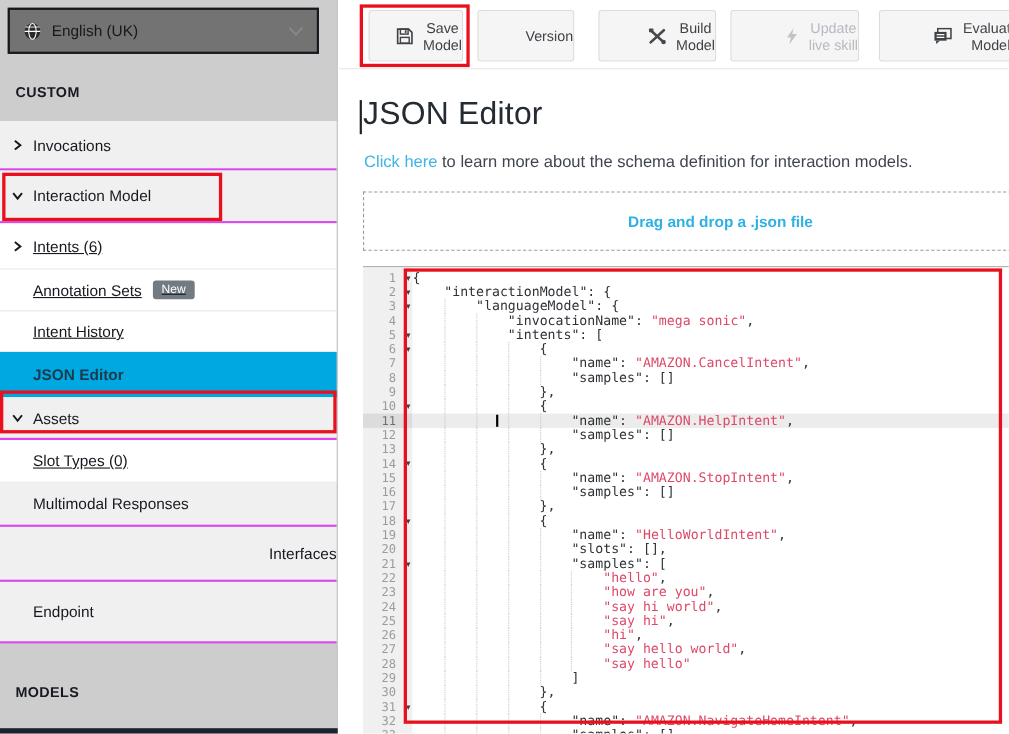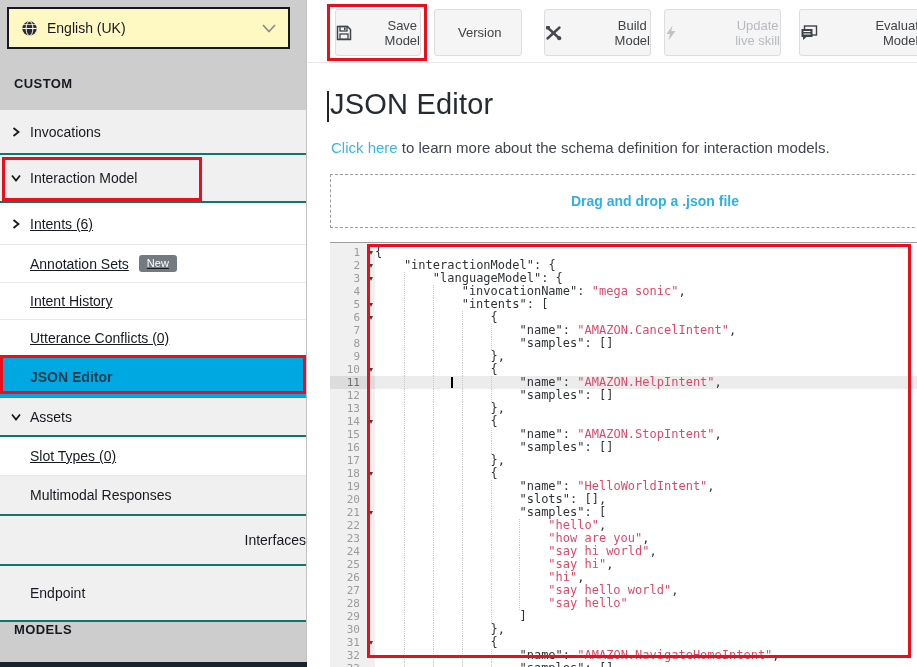--- a/index.html
+++ b/index.html
@@ -5,42 +5,42 @@
   html,body{margin:0;padding:0;}
   body{
     width:917px;height:667px;overflow:hidden;position:relative;
     font-family:"Liberation Sans", sans-serif;
     background:#ffffff;color:#16191f;
   }
   #app{position:absolute;inset:0;}
 
   
   #sidebar{position:absolute;left:0;top:0;width:307px;height:667px;background:#cdcdcd;border-right:1px solid #c2c2c2;box-sizing:border-box;}
-  .lang-box{position:absolute;left:7px;top:7px;width:283px;height:42px;background:#fef9c3;border:2px solid #16191f;box-sizing:border-box;display:flex;align-items:center;padding:0 12px;cursor:pointer;}
+  .lang-box{position:absolute;left:7px;top:7px;width:283px;height:42px;background:#737373;border:2px solid #16191f;box-sizing:border-box;display:flex;align-items:center;padding:0 12px;cursor:pointer;}
   .lang-box .globe{width:17px;height:17px;flex:0 0 auto;}
   .lang-box .lang-label{font-size:14px;margin-left:9px;color:#16191f;flex:1;}
   .lang-box .dd-chevron{width:14px;height:9px;flex:0 0 auto;}
   .side-header{position:absolute;left:0;width:100%;padding-left:14px;box-sizing:border-box;font-size:13px;font-weight:bold;letter-spacing:.4px;color:#16191f;}
   #hdr-custom{top:76px;}
   #hdr-models{top:622px;height:40px;background:#cdcdcd;}
   #side-nav{position:absolute;left:0;top:110px;width:100%;}
   .side-row{position:relative;display:flex;align-items:center;box-sizing:border-box;cursor:pointer;}
-  .side-row.gray{background:#f0f0f0;border-bottom:2px solid #0f766e;}
+  .side-row.gray{background:#f0f0f0;border-bottom:2px solid #d946ef;}
   .side-row.white{background:#ffffff;border-bottom:1px solid #e9e9e9;text-decoration:underline;}
   .side-row.selected{background:#00a8e1;border-bottom:1px solid #00a8e1;}
   .side-row .chev{position:absolute;left:11px;top:50%;margin-top:-5px;width:10px;height:10px;}
   .side-row .row-label{margin-left:30px;font-size:14px;color:#16191f;}
   .side-row.selected .row-label{color:#1b3a4d;font-weight:bold;}
   .badge{margin-left:10px;background:#727a82;color:#fff;font-size:11px;padding:3px 8px;border-radius:3px;line-height:11px;}
   #side-bottom-bar{position:absolute;left:0;top:662px;width:307px;height:5px;background:#1b232e;}
 
   
   #main{position:absolute;left:308px;top:0;width:609px;height:667px;background:#fff;}
   #toolbar{position:absolute;left:0;top:0;width:100%;height:62px;}
-  .tb-btn{position:absolute;top:9px;height:47px;background:#f5f5f6;border:1px solid #dddddd;border-radius:3px;box-sizing:border-box;display:flex;align-items:center;justify-content:space-between;gap:9px;cursor:pointer;}
+  .tb-btn{position:absolute;top:9px;height:47px;background:#f5f5f6;border:1px solid #dddddd;border-radius:3px;box-sizing:border-box;display:flex;align-items:center;justify-content:flex-end;gap:9px;cursor:pointer;}
   .tb-btn .tb-label{font-size:13px;line-height:15px;color:#3f4347;text-align:center;}
   .tb-btn.disabled{cursor:default;}
   .tb-btn.disabled .tb-label{color:#b6babf;}
   .tb-btn svg{flex:0 0 auto;}
   #toolbar-divider{position:absolute;left:0;top:62px;width:100%;height:1px;background:#e8e8e8;}
 
   #page-title{position:absolute;left:22px;top:88px;margin:0;font-size:29px;font-weight:300;color:#252b33;letter-spacing:.2px;}
   .title-caret{position:absolute;left:-3px;top:3px;width:2px;height:31px;background:#222;}
   #subtitle{position:absolute;left:23px;top:139px;margin:0;font-size:15px;color:#3f4450;}
   #subtitle a{color:#3cb4e5;text-decoration:none;cursor:pointer;}
@@ -107,23 +107,20 @@
             <polyline points="2.5,1 7.5,5 2.5,9" fill="none" stroke="#16191f" stroke-width="1.8"></polyline>
           </svg>
           <span class="row-label">Intents (6)</span>
         </div>
         <div class="side-row white" style="height: 38px; align-items: center;">
           <span class="row-label">Annotation Sets</span>
           <span class="badge">New</span>
         </div>
         <div class="side-row white" style="height: 37px;">
           <span class="row-label">Intent History</span>
-        </div>
-        <div class="side-row white" style="height: 37px;">
-          <span class="row-label">Utterance Conflicts (0)</span>
         </div>
         <div class="side-row selected" style="height: 41px;">
           <span class="row-label">JSON Editor</span>
         </div>
         <div class="side-row gray" style="height: 39px;">
           <svg class="chev" viewBox="0 0 10 10">
             <polyline points="1,2.5 5,7.5 9,2.5" fill="none" stroke="#16191f" stroke-width="1.8"></polyline>
           </svg>
           <span class="row-label">Assets</span>
         </div>

